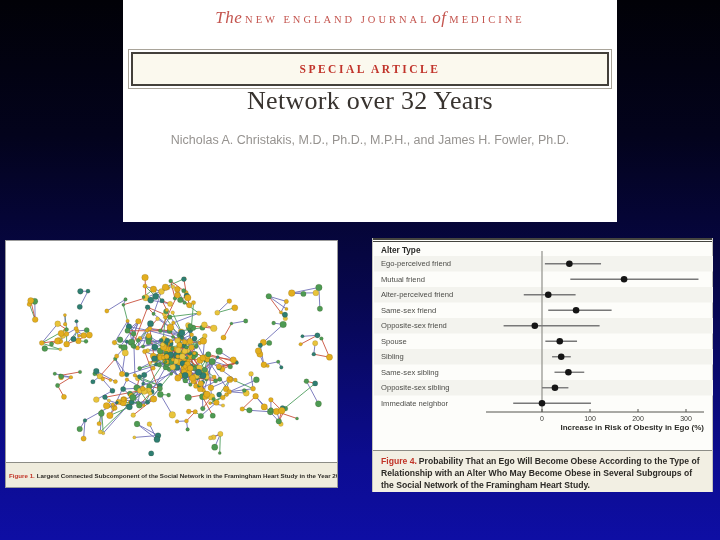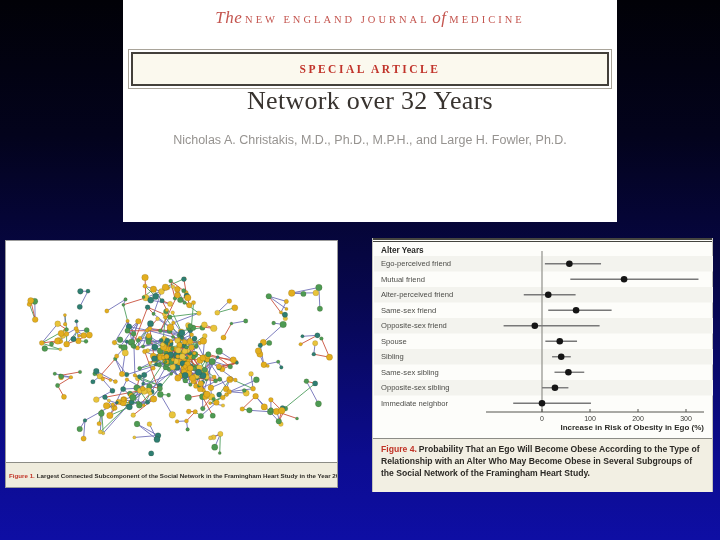--- a/index.html
+++ b/index.html
@@ -47,21 +47,21 @@
     position:absolute; left:372px; top:238px; width:341px; height:254px;
     background:#fdfdfa; border-left:1px solid #c2c2bc; border-right:1px solid #c2c2bc;
   }
   .double-rule { height:4px; border-top:2px solid #44443f; border-bottom:1px solid #44443f; }
   .alter-type-header { position:absolute; left:8px; top:8px; font-size:8.2px; font-weight:bold; color:#2a2a28; }
   .fig4-svg { position:absolute; left:0; top:0; }
   .fig4-svg text.rowlabel { font-family:"Liberation Sans", sans-serif; font-size:7.6px; fill:#4c4c48; }
   .fig4-svg text.tick { font-family:"Liberation Sans", sans-serif; font-size:7px; fill:#3c3c38; }
   .axis-title { position:absolute; left:113px; width:218px; top:185px; text-align:right; font-size:8px; font-weight:bold; color:#2e2e2a; }
   .fig4-caption {
-    position:absolute; left:0; right:0; bottom:0; height:54px;
+    position:absolute; left:0; right:0; bottom:0; height:42px;
     background:#f2efe3; border-top:1px solid #8c8c86;
     padding:5px 8px 0 8px; font-size:8.6px; font-weight:bold; color:#2c2a26; line-height:1.38;
   }
 </style>
 </head>
 <body>
 
 <div class="slide">
 
   <div class="nejm-card">
@@ -71,21 +71,21 @@
       <span class="it">of</span>
       <span class="caps">MEDICINE</span>
     </div>
     <div class="special-box">
       <span>SPECIAL ARTICLE</span>
     </div>
     <div class="nejm-title">
       <div>The Spread of Obesity in a Large Social</div>
       <div>Network over 32 Years</div>
     </div>
-    <div class="authors">Nicholas A. Christakis, M.D., Ph.D., M.P.H., and Large H. Fowler, Ph.D.</div>
+    <div class="authors">Nicholas A. Christakis, M.D., Ph.D., M.P.H., and James H. Fowler, Ph.D.</div>
   </div>
 
   <div class="fig1-panel">
     <svg class="fig1-net" width="329" height="217">
         <g>
           <line x1="205.47480788901615" y1="193.3396286299029" x2="212.3925871763395" y2="189.91135236719117" stroke="#c8503c" stroke-width="0.9"></line>
           <line x1="212.3925871763395" y1="189.91135236719117" x2="202.4275213236006" y2="193.8781236759895" stroke="#7070b8" stroke-width="0.9"></line>
           <line x1="212.3925871763395" y1="189.91135236719117" x2="206.71709883148017" y2="203.20027568987996" stroke="#7070b8" stroke-width="0.9"></line>
           <line x1="212.3925871763395" y1="189.91135236719117" x2="211.73210925078186" y2="209.0134796430865" stroke="#4f9e5f" stroke-width="0.9"></line>
           <line x1="194.77574783625766" y1="164.5886906727543" x2="203.46238217332154" y2="152.84657278678844" stroke="#c8503c" stroke-width="0.9"></line>
@@ -1058,20 +1058,20 @@
         <line x1="181.48" y1="134.25" x2="211.24" y2="134.25" stroke="#787878" stroke-width="1.4"></line>
         <circle cx="195.4" cy="134.25" r="3.3" fill="#151515"></circle>
         <text x="8" y="136.95" class="rowlabel">Same-sex sibling</text>
         <line x1="169" y1="149.75" x2="195.4" y2="149.75" stroke="#787878" stroke-width="1.4"></line>
         <circle cx="181.96" cy="149.75" r="3.3" fill="#151515"></circle>
         <text x="8" y="152.45" class="rowlabel">Opposite-sex sibling</text>
         <line x1="140.2" y1="165.25" x2="217.96" y2="165.25" stroke="#787878" stroke-width="1.4"></line>
         <circle cx="169" cy="165.25" r="3.3" fill="#151515"></circle>
         <text x="8" y="167.95" class="rowlabel">Immediate neighbor</text>
       </svg>
-    <div class="alter-type-header">Alter Years</div>
+    <div class="alter-type-header">Alter Type</div>
     <div class="axis-title">Increase in Risk of Obesity in Ego (%)</div>
     <div class="fig4-caption">
       <span class="fig-label-red">Figure 4.</span><span>Probability That an Ego Will Become Obese According to the Type of Relationship with an Alter Who May Become Obese in Several Subgroups of the Social Network of the Framingham Heart Study.</span>
     </div>
   </div>
 
 </div>
 
 </body></html>

